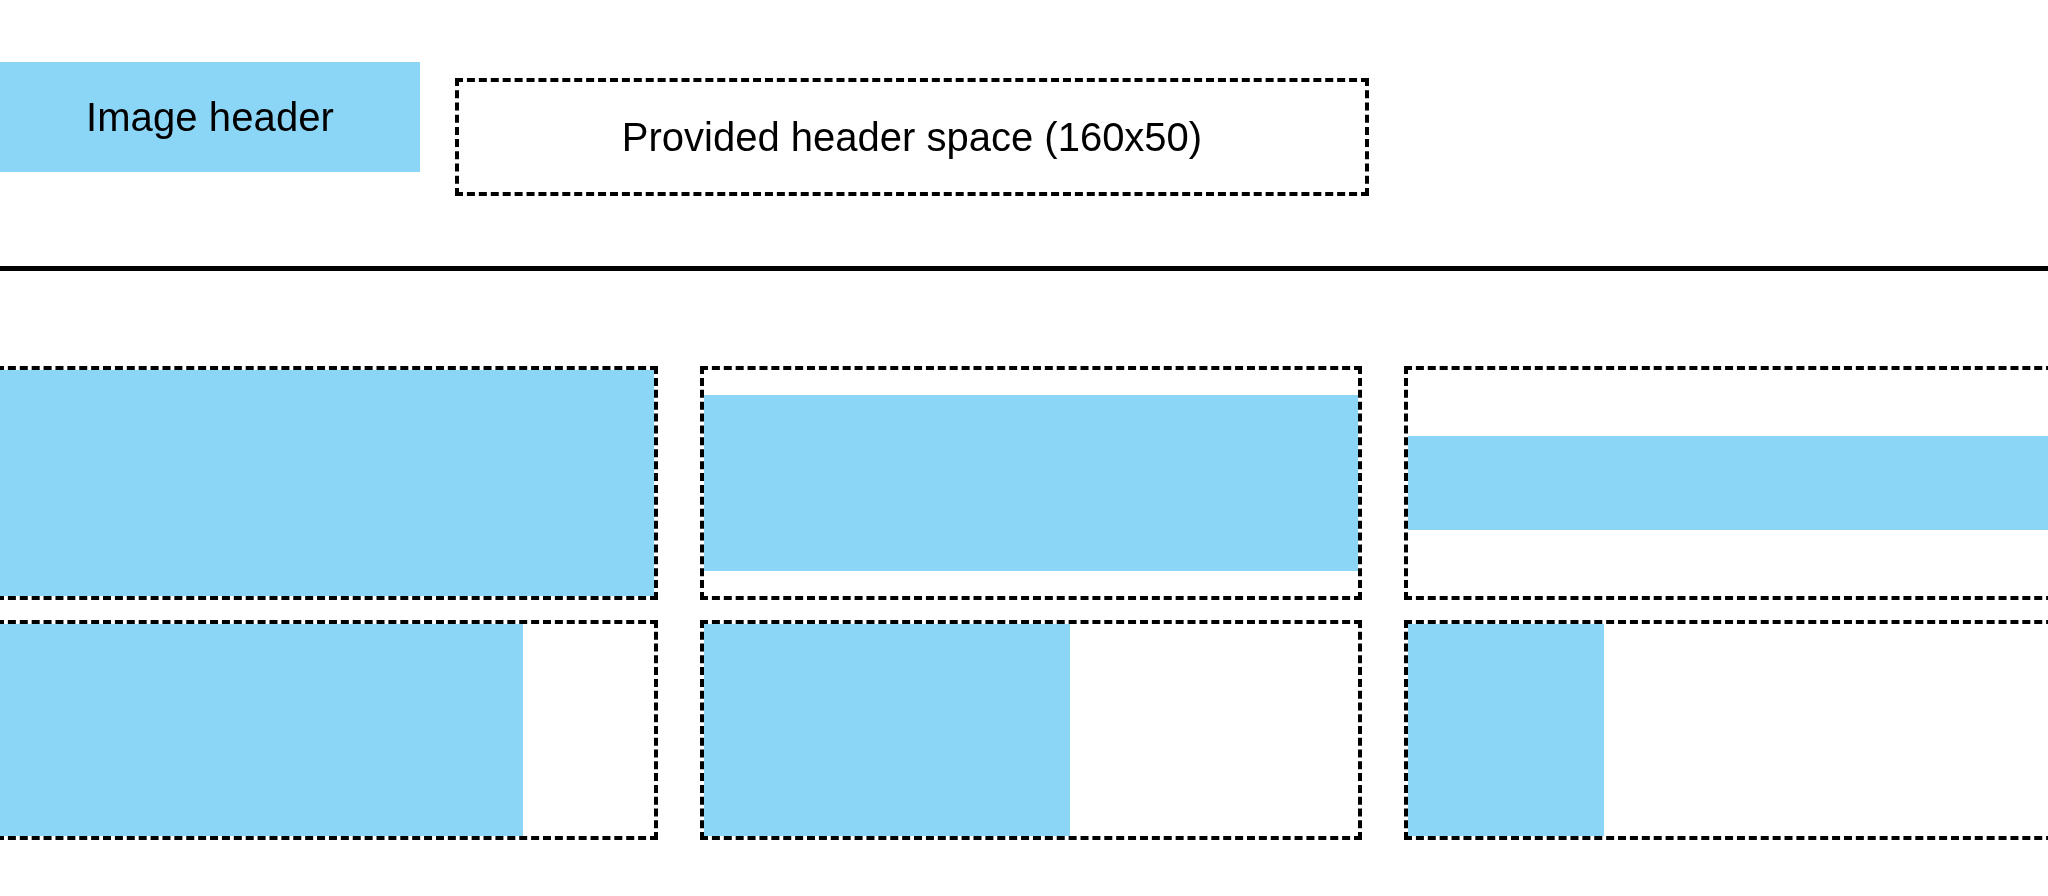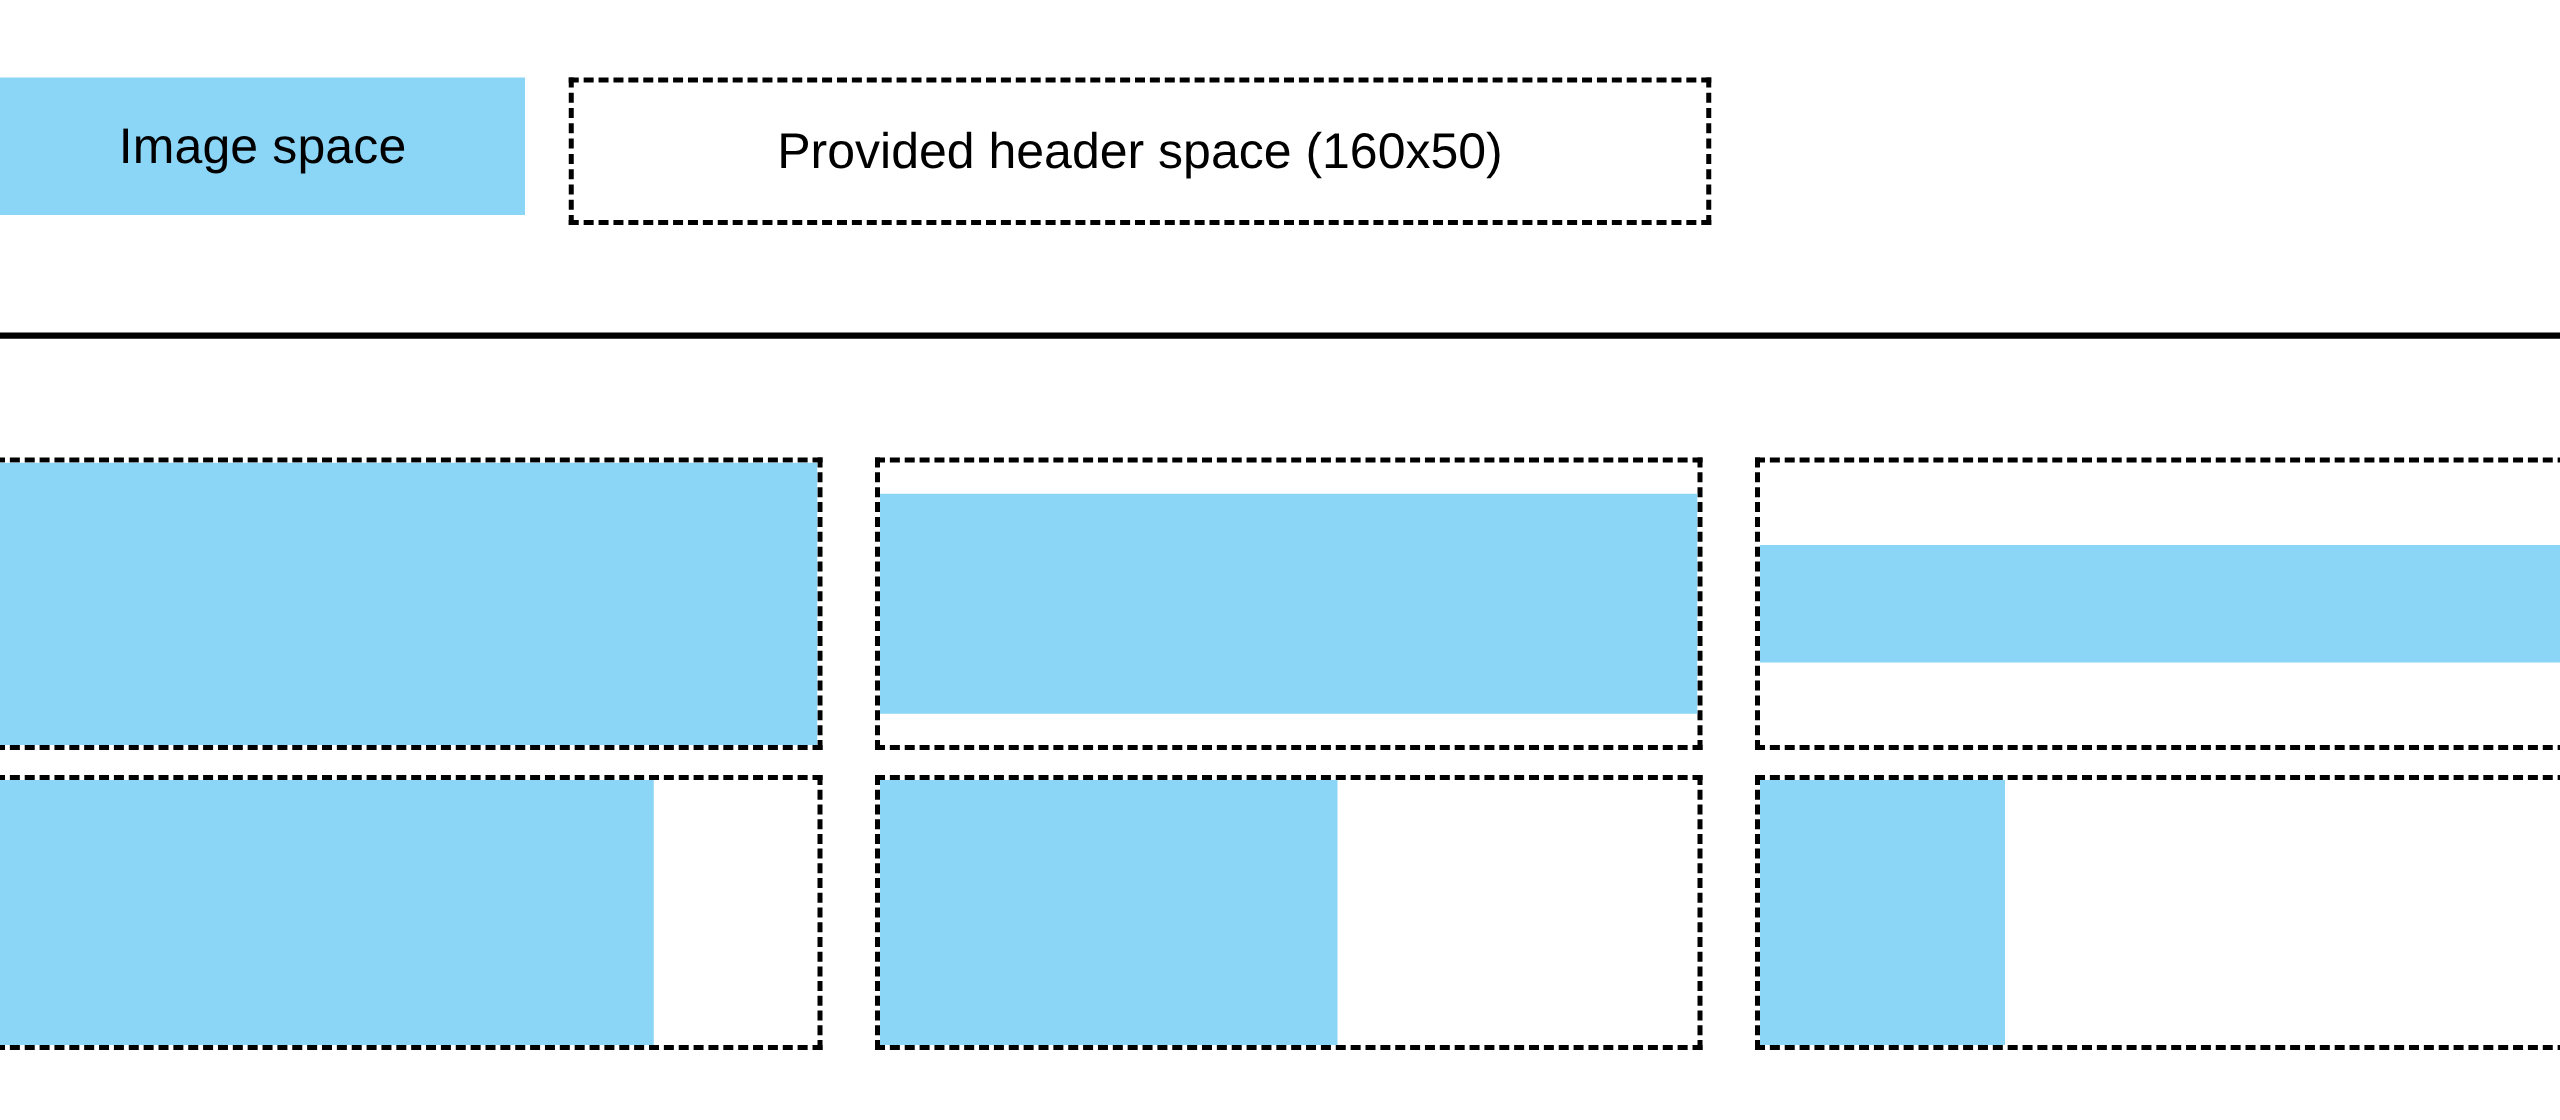--- a/index.html
+++ b/index.html
@@ -38,21 +38,21 @@
   .image-asset-swatch .swatch-label {
     font-size: 40px;
     letter-spacing: 0.1px;
     color: #000;
     white-space: nowrap;
   }
 
   .header-space-box {
     position: absolute;
     left: 455px;
-    top: 0;
+    top: 16px;
     width: 906px;
     height: 110px;
     border: 4px dashed #000000;
     background: #ffffff;
     display: flex;
     align-items: center;
     justify-content: center;
   }
   .header-space-box .space-label {
     font-size: 40px;
@@ -100,21 +100,21 @@
   .col1 { left: -4px; width: 654px; }
   .col2 { left: 700px; width: 654px; }
   .col3 { left: 1404px; width: 654px; }
 </style>
 </head>
 <body style="background-color: rgb(255, 255, 255);">
 
 <div id="header-row">
 
   <div class="image-asset-swatch" style="background-color: rgb(139, 213, 246);">
-    <span class="swatch-label">Image space</span>
+    <span class="swatch-label">Image header</span>
   </div>
 
   <div class="header-space-box" style="border-color: rgb(0, 0, 0);">
     <span class="space-label">Provided header space (160x50)</span>
   </div>
 
 </div>
 
 <div id="divider" style="background-color: rgb(0, 0, 0);"></div>
 

